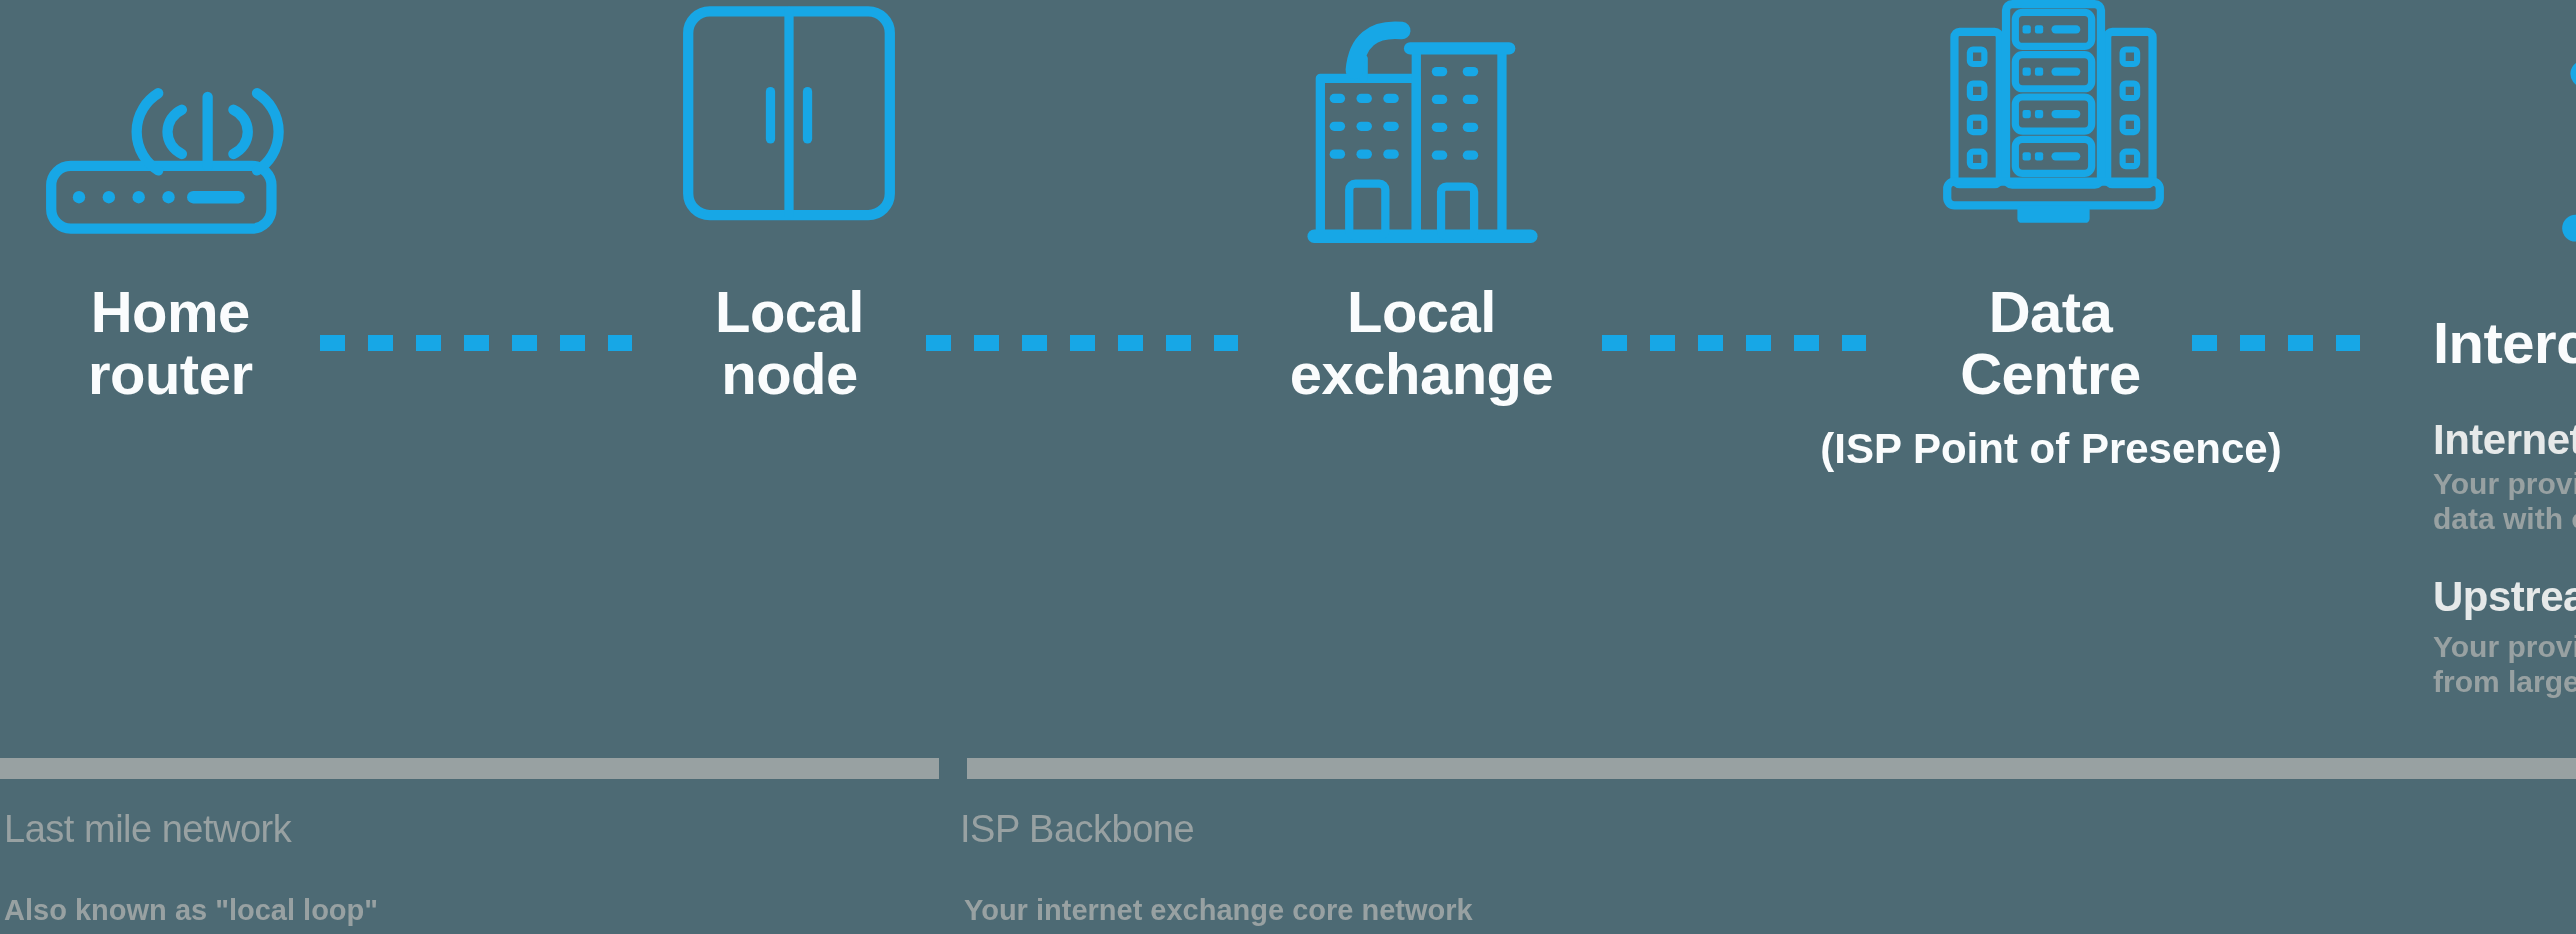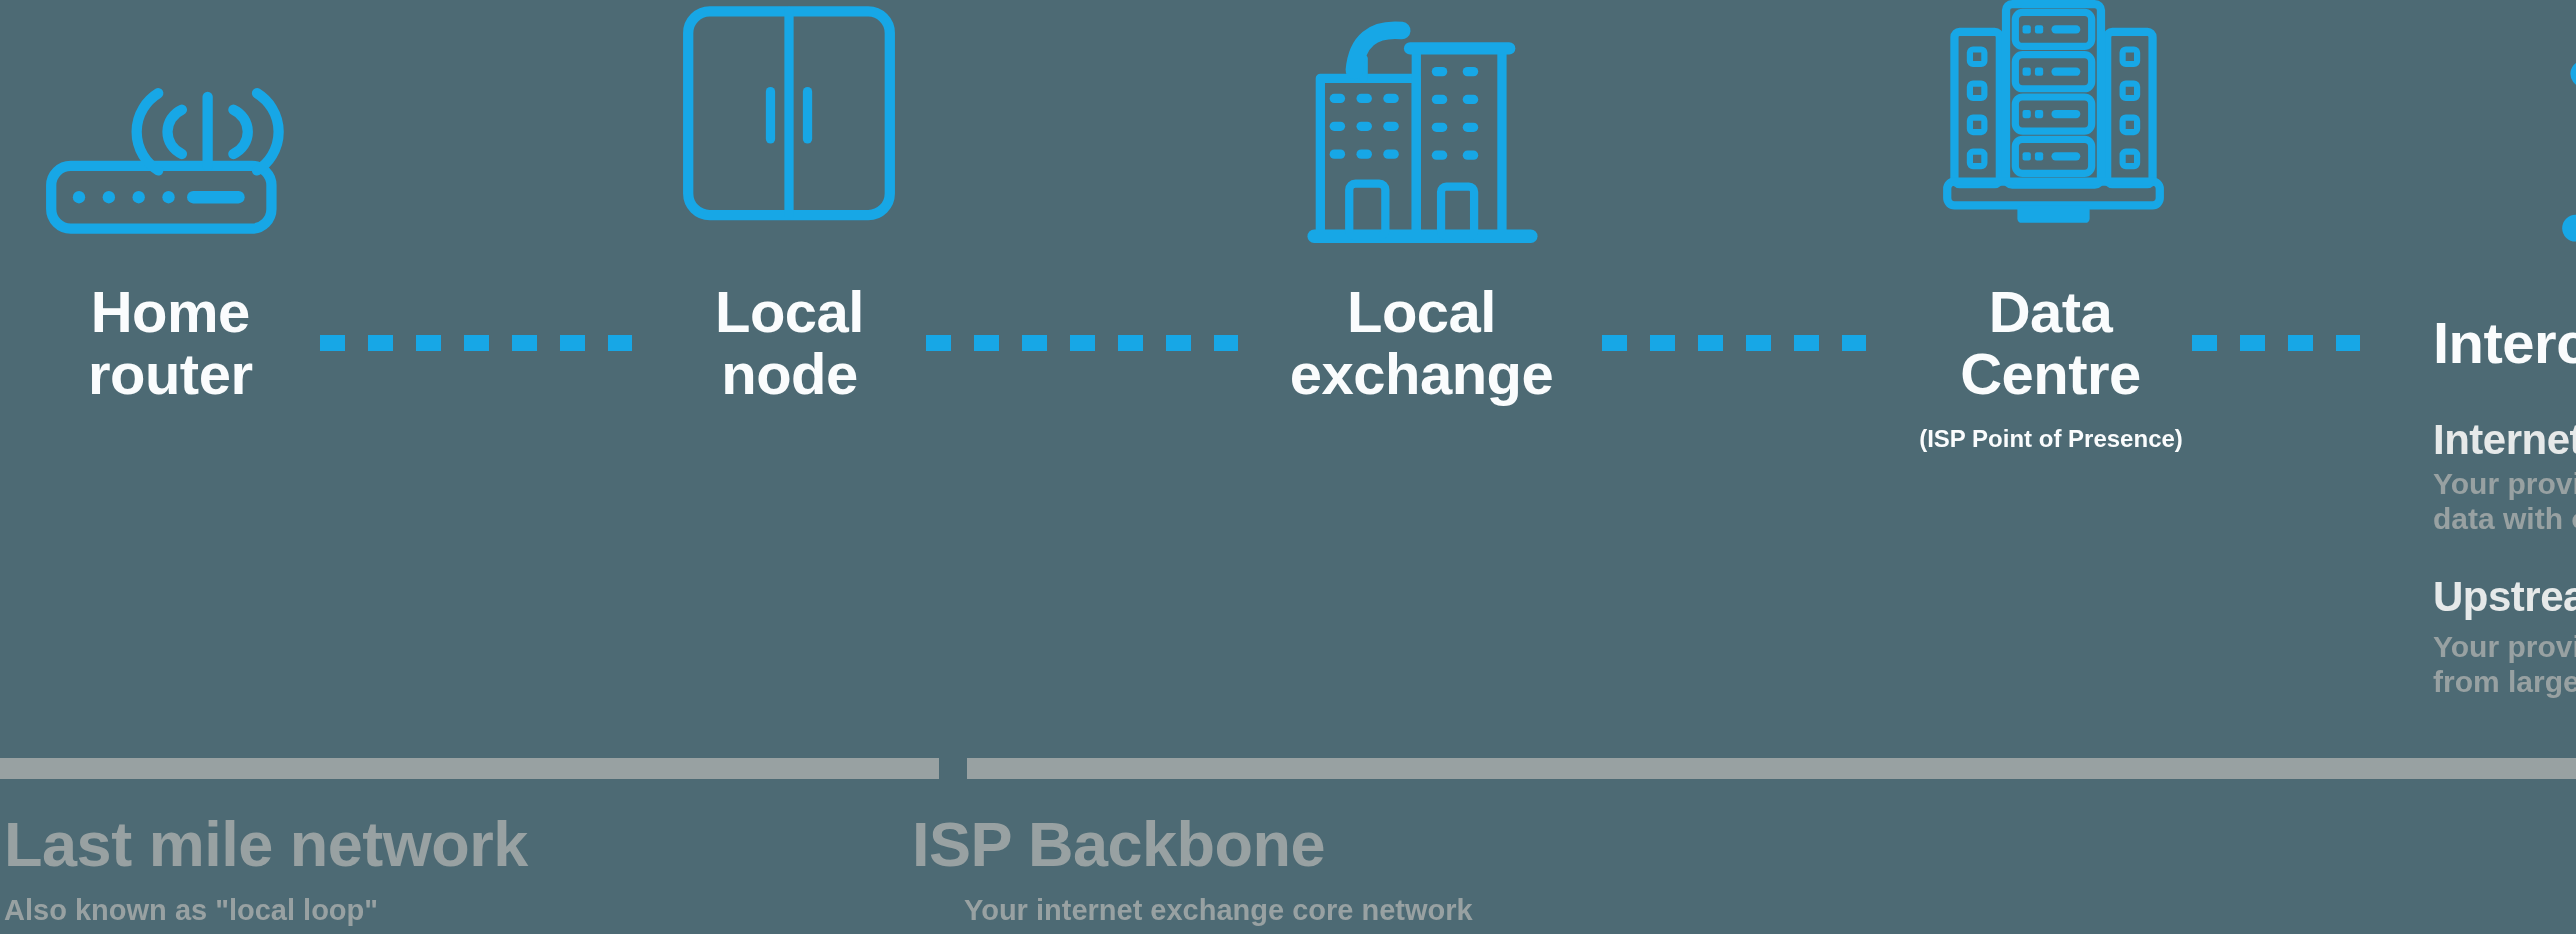--- a/index.html
+++ b/index.html
@@ -11,31 +11,31 @@
   .icon-box{position:absolute;}
   .icon-box svg{display:block; overflow:visible;}
   .stroke{fill:none; stroke:#17A7E6; stroke-linecap:round; stroke-linejoin:round;}
   .fillblue{fill:#17A7E6; stroke:none;}
   .label{
     position:absolute; color:#FAFCFD; font-weight:bold; font-size:58px;
     line-height:62px; text-align:center; white-space:pre-line; letter-spacing:-0.5px;
   }
   .label-single{white-space:nowrap; text-align:left;}
   .pop-sub{
-    position:absolute; color:#FAFCFD; font-weight:bold; font-size:24px;
+    position:absolute; color:#FAFCFD; font-weight:bold; font-size:42px;
     text-align:center; white-space:nowrap;
   }
   .dash-seg{
     position:absolute; top:335px; height:15.5px;
     background:repeating-linear-gradient(90deg,#17A7E6 0 25px,transparent 25px 48px);
   }
   .detail-title{position:absolute; color:#E6E9E9; font-weight:bold; font-size:42px; letter-spacing:-0.5px; white-space:nowrap;}
   .detail-body{position:absolute; color:#98A1A2; font-weight:bold; font-size:30px; line-height:35px; white-space:pre-line;}
   .bar{position:absolute; top:758px; height:20.6px; background:#98A1A2;}
-  .sec-title{position:absolute; top:808px; color:#98A1A2; font-weight:bold; font-size:63px; letter-spacing:-0.5px; white-space:nowrap;}
+  .sec-title{position:absolute; top:808px; color:#98A1A2; font-weight:normal; font-size:38px; letter-spacing:-0.5px; white-space:nowrap;}
   .sec-sub{position:absolute; top:894px; color:#98A1A2; font-weight:bold; font-size:29px; white-space:nowrap;}
 </style>
 </head>
 <body>
 
 <div class="stage">
 
   <div class="icon-box" style="left:44px; top:39px;">
     <svg width="247" height="196" viewBox="0 0 480 380">
       <g class="stroke" stroke-width="20">
@@ -174,17 +174,17 @@
 data with other networks</div>
   <div class="detail-title" style="left:2433px; top:573px;">Upstream transit</div>
   <div class="detail-body" style="left:2433px; top:629px;">Your provider buys connectivity
 from larger providers</div>
 
   <div class="bar" style="left:0px; width:939px;"></div>
   <div class="bar" style="left:967px; width:1672px;"></div>
 
   <div class="sec-title" style="left:4.1px;">Last mile network</div>
   <div class="sec-sub" style="left:4.1px;">Also known as "local loop"</div>
-  <div class="sec-title" style="left:912px;">ISP Backbone</div>
+  <div class="sec-title" style="left:960px;">ISP Backbone</div>
   <div class="sec-sub" style="left:964px;">Your internet exchange core network</div>
 
 </div>
 
 
 </body></html>

